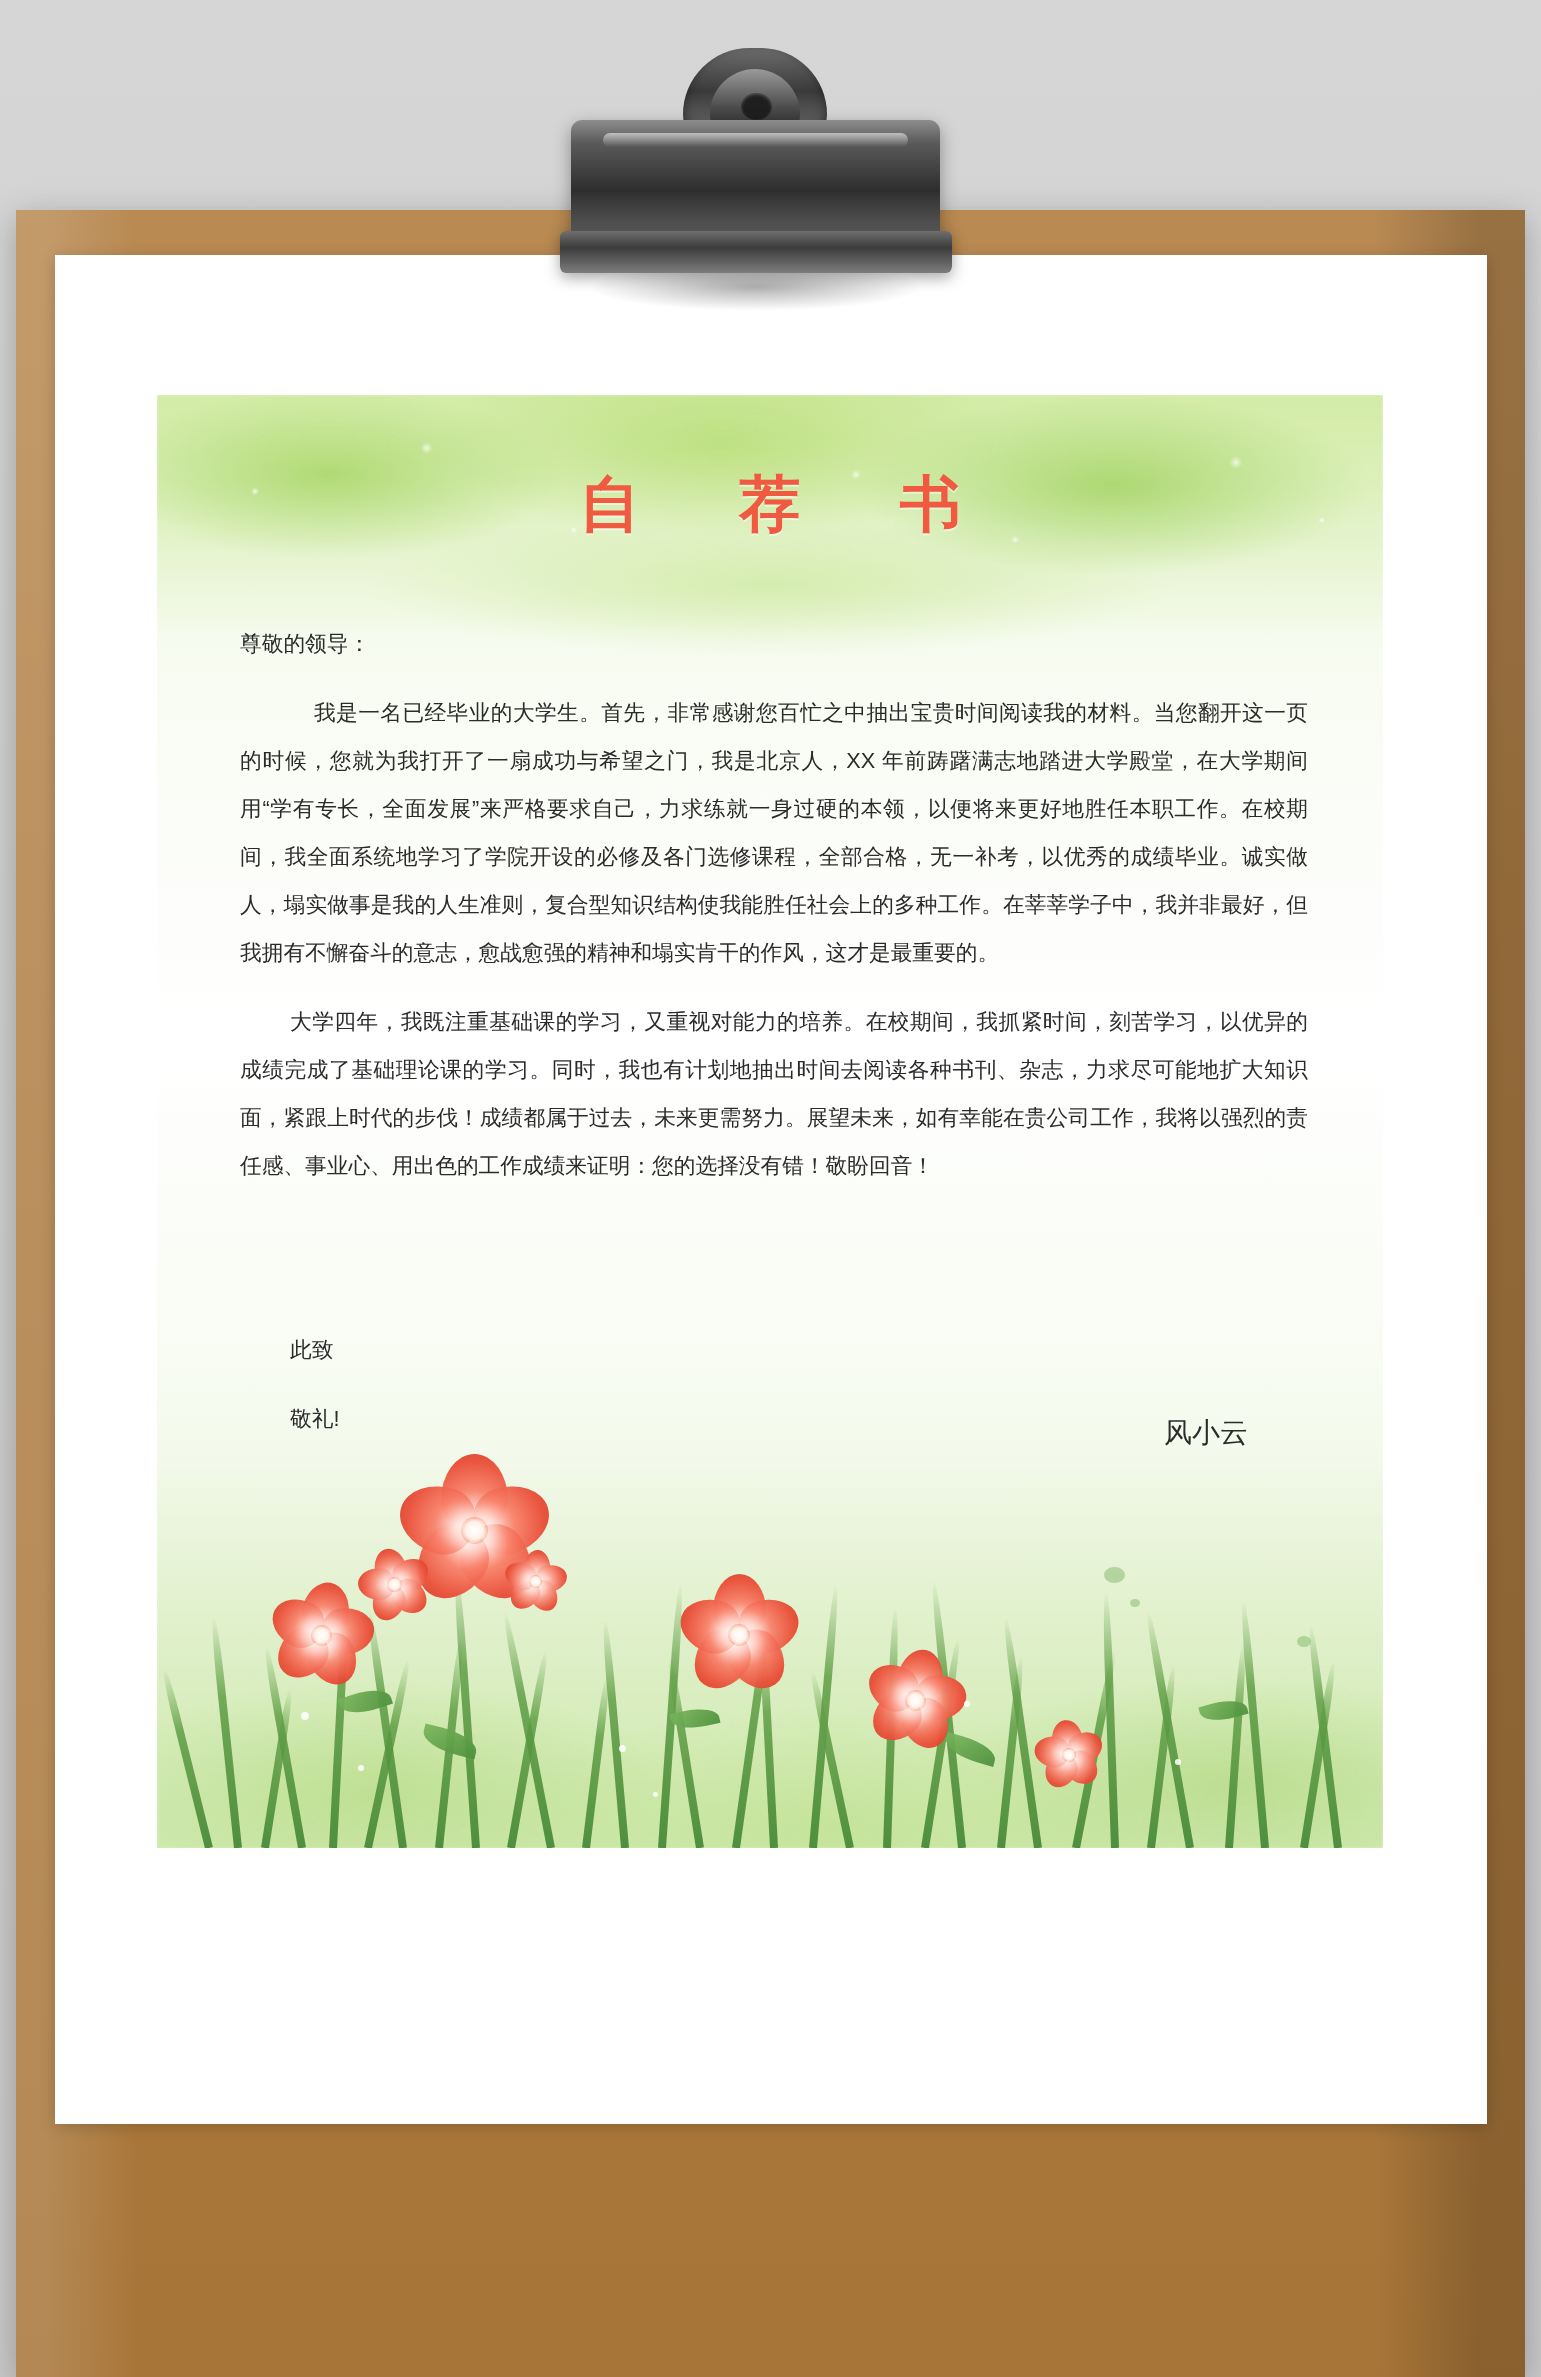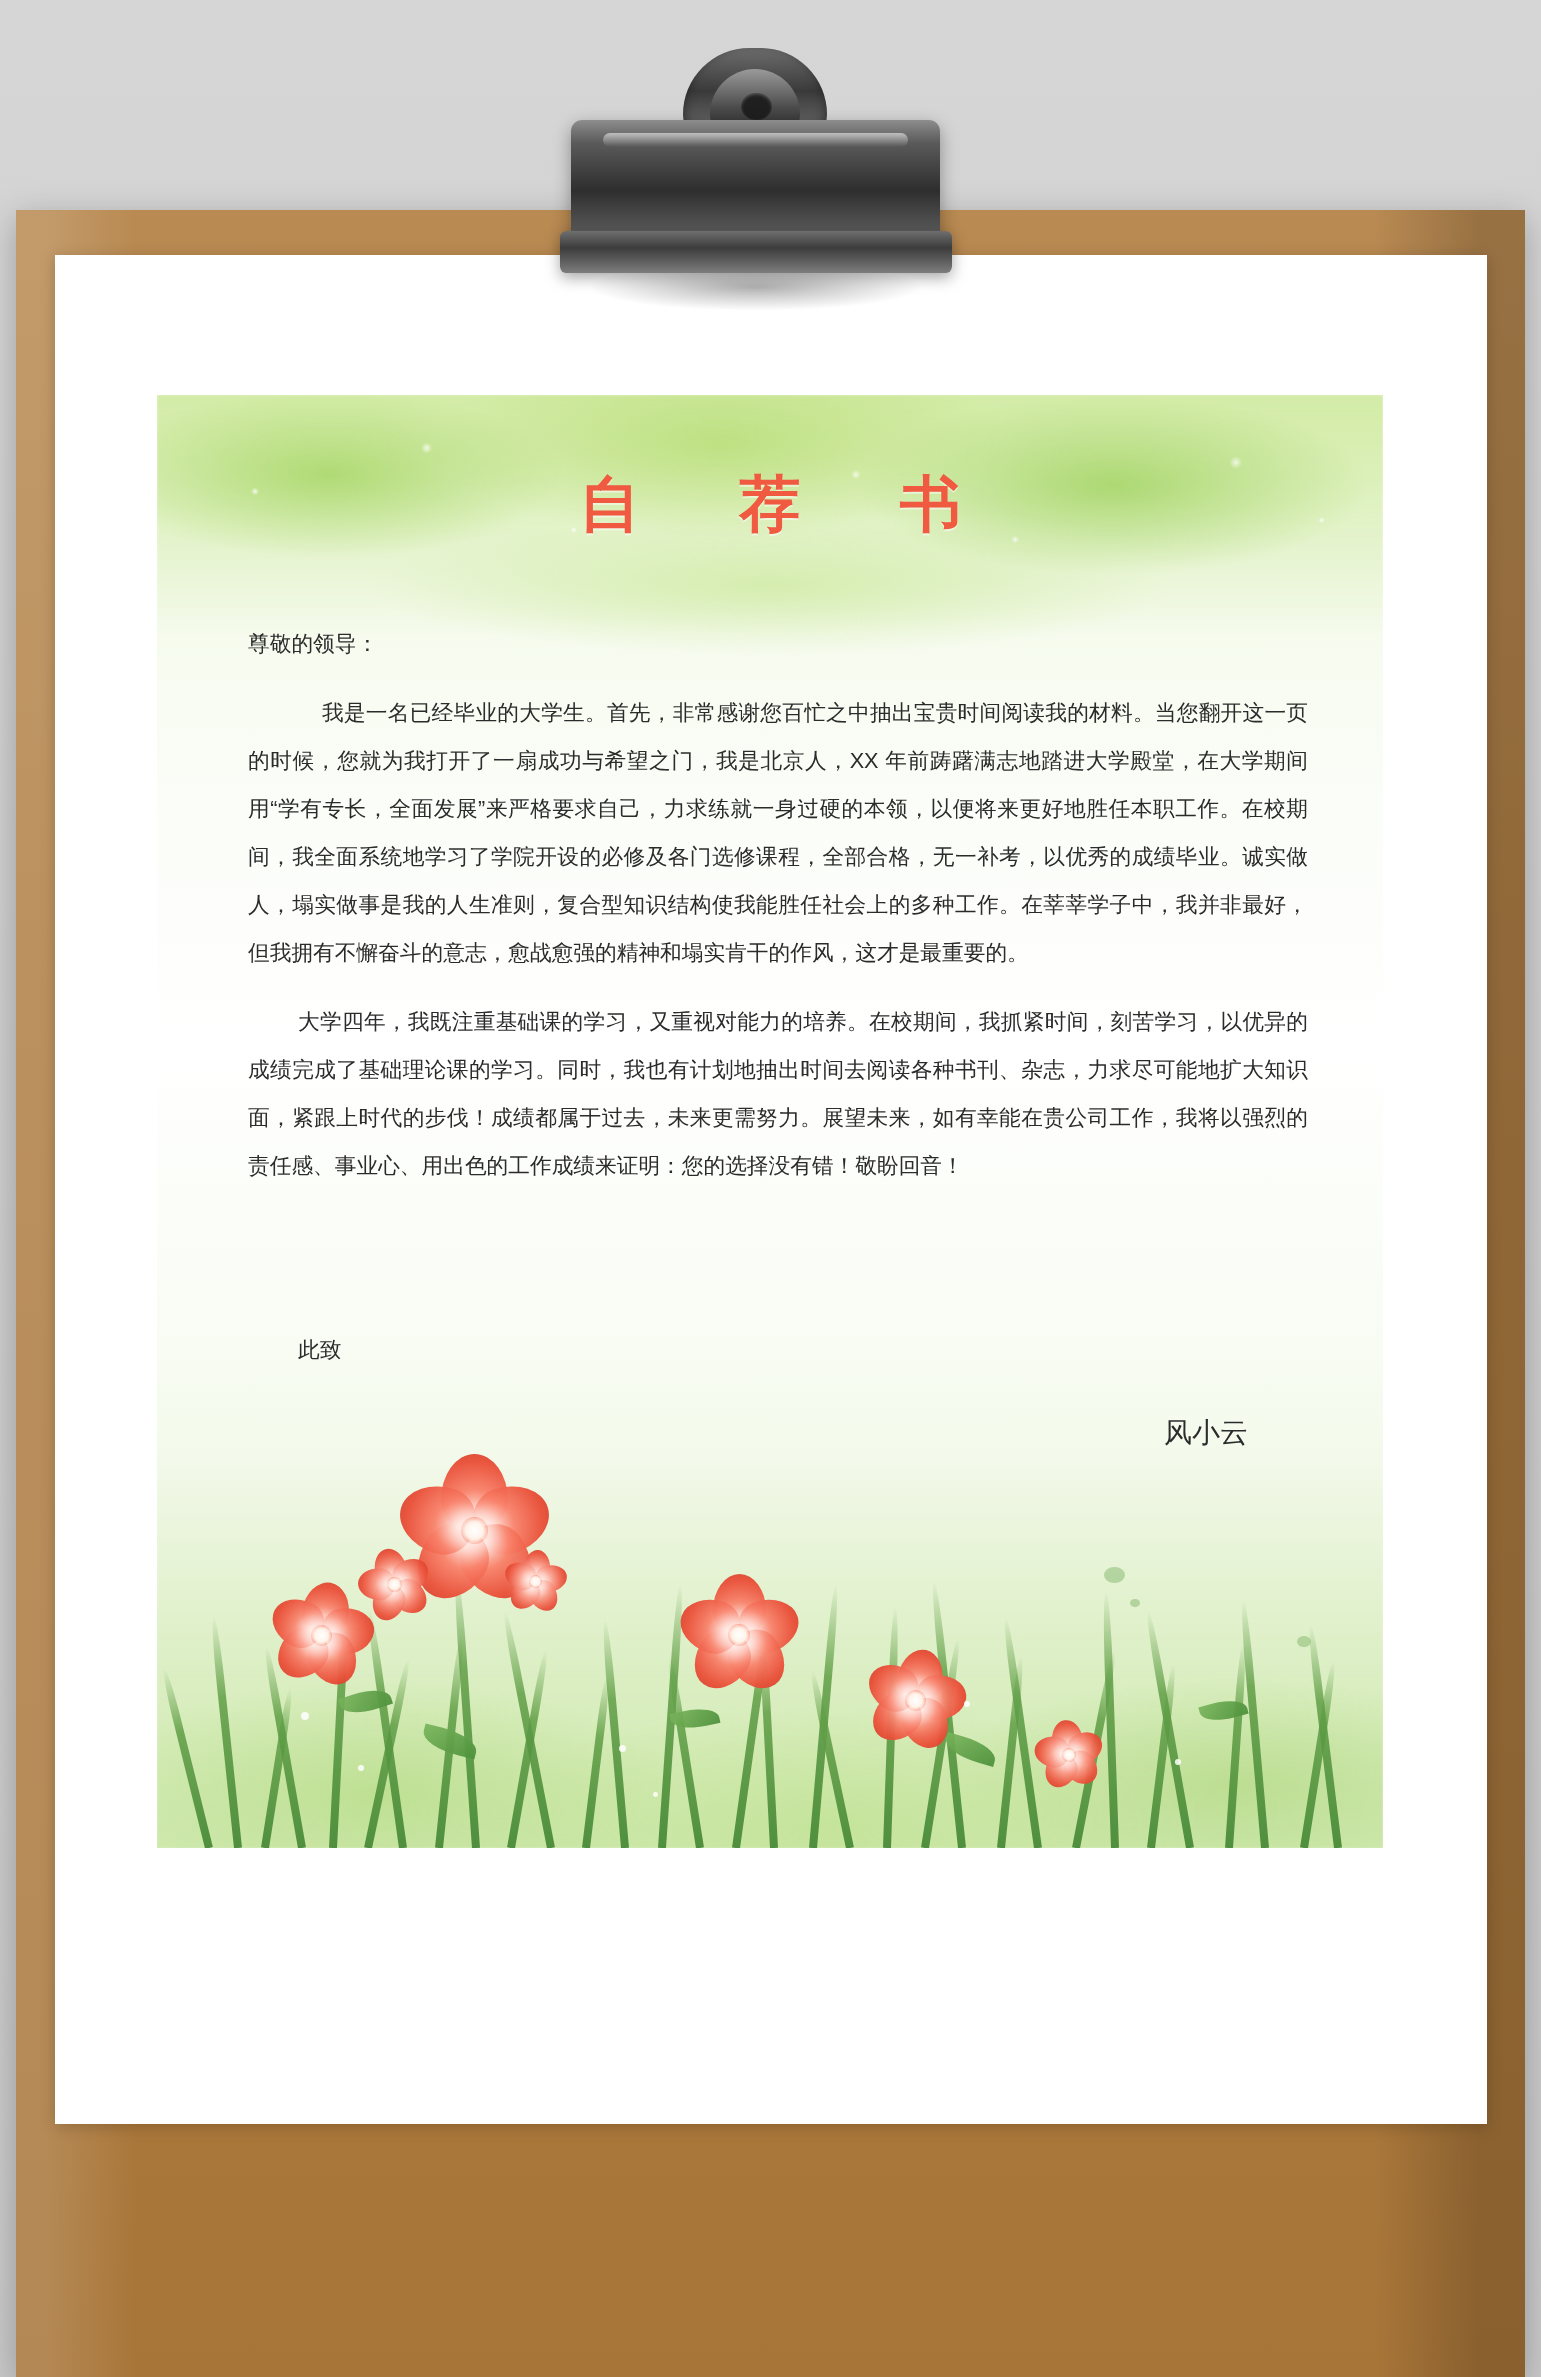--- a/index.html
+++ b/index.html
@@ -204,21 +204,21 @@
   .body-text {
     position: absolute;
     left: 83px;
     top: 225px;
     width: 1068px;
     font-family: "Liberation Sans", sans-serif;
     font-size: 21.7px;
     color: #2b2b2b;
     line-height: 48px;
   }
-  .p { margin: 0 0 21px 8px; }
+  .p { margin: 0 0 21px 0; }
   .indent1 { text-indent: 50px; }
   .indent2 { text-indent: 74px; }
   .justified { text-align: justify; text-justify: inter-ideograph; }
   .sign-block {
     position: absolute;
     left: 83px;
     top: 931px;
     width: 1068px;
     font-size: 21.7px;
     color: #2b2b2b;
@@ -303,20 +303,21 @@
     <div class="title">自 荐 书</div>
 
     <div class="body-text">
       <p class="p">尊敬的领导：</p>
       <p class="p indent2 justified">我是一名已经毕业的大学生。首先，非常感谢您百忙之中抽出宝贵时间阅读我的材料。当您翻开这一页的时候，您就为我打开了一扇成功与希望之门，我是北京人，XX 年前踌躇满志地踏进大学殿堂，在大学期间用“学有专长，全面发展”来严格要求自己，力求练就一身过硬的本领，以便将来更好地胜任本职工作。在校期间，我全面系统地学习了学院开设的必修及各门选修课程，全部合格，无一补考，以优秀的成绩毕业。诚实做人，塌实做事是我的人生准则，复合型知识结构使我能胜任社会上的多种工作。在莘莘学子中，我并非最好，但我拥有不懈奋斗的意志，愈战愈强的精神和塌实肯干的作风，这才是最重要的。</p>
       <p class="p indent1 justified">大学四年，我既注重基础课的学习，又重视对能力的培养。在校期间，我抓紧时间，刻苦学习，以优异的成绩完成了基础理论课的学习。同时，我也有计划地抽出时间去阅读各种书刊、杂志，力求尽可能地扩大知识面，紧跟上时代的步伐！成绩都属于过去，未来更需努力。展望未来，如有幸能在贵公司工作，我将以强烈的责任感、事业心、用出色的工作成绩来证明：您的选择没有错！敬盼回音！</p>
     </div>
 
     <div class="sign-block">
       <p class="p sign-line">此致</p>
+      <p class="p sign-line">敬礼!</p>
     </div>
 
     <div class="signature">风小云</div>
 
     <div class="garden">
 
       <div class="blade" style="left:48px;  height:185px; transform:rotate(-14deg);"></div>
       <div class="blade" style="left:77px;  height:233px; transform:rotate(-6deg);"></div>
       <div class="blade" style="left:104px; height:161px; transform:rotate(9deg);"></div>
       <div class="blade" style="left:141px; height:205px; transform:rotate(-10deg);"></div>

